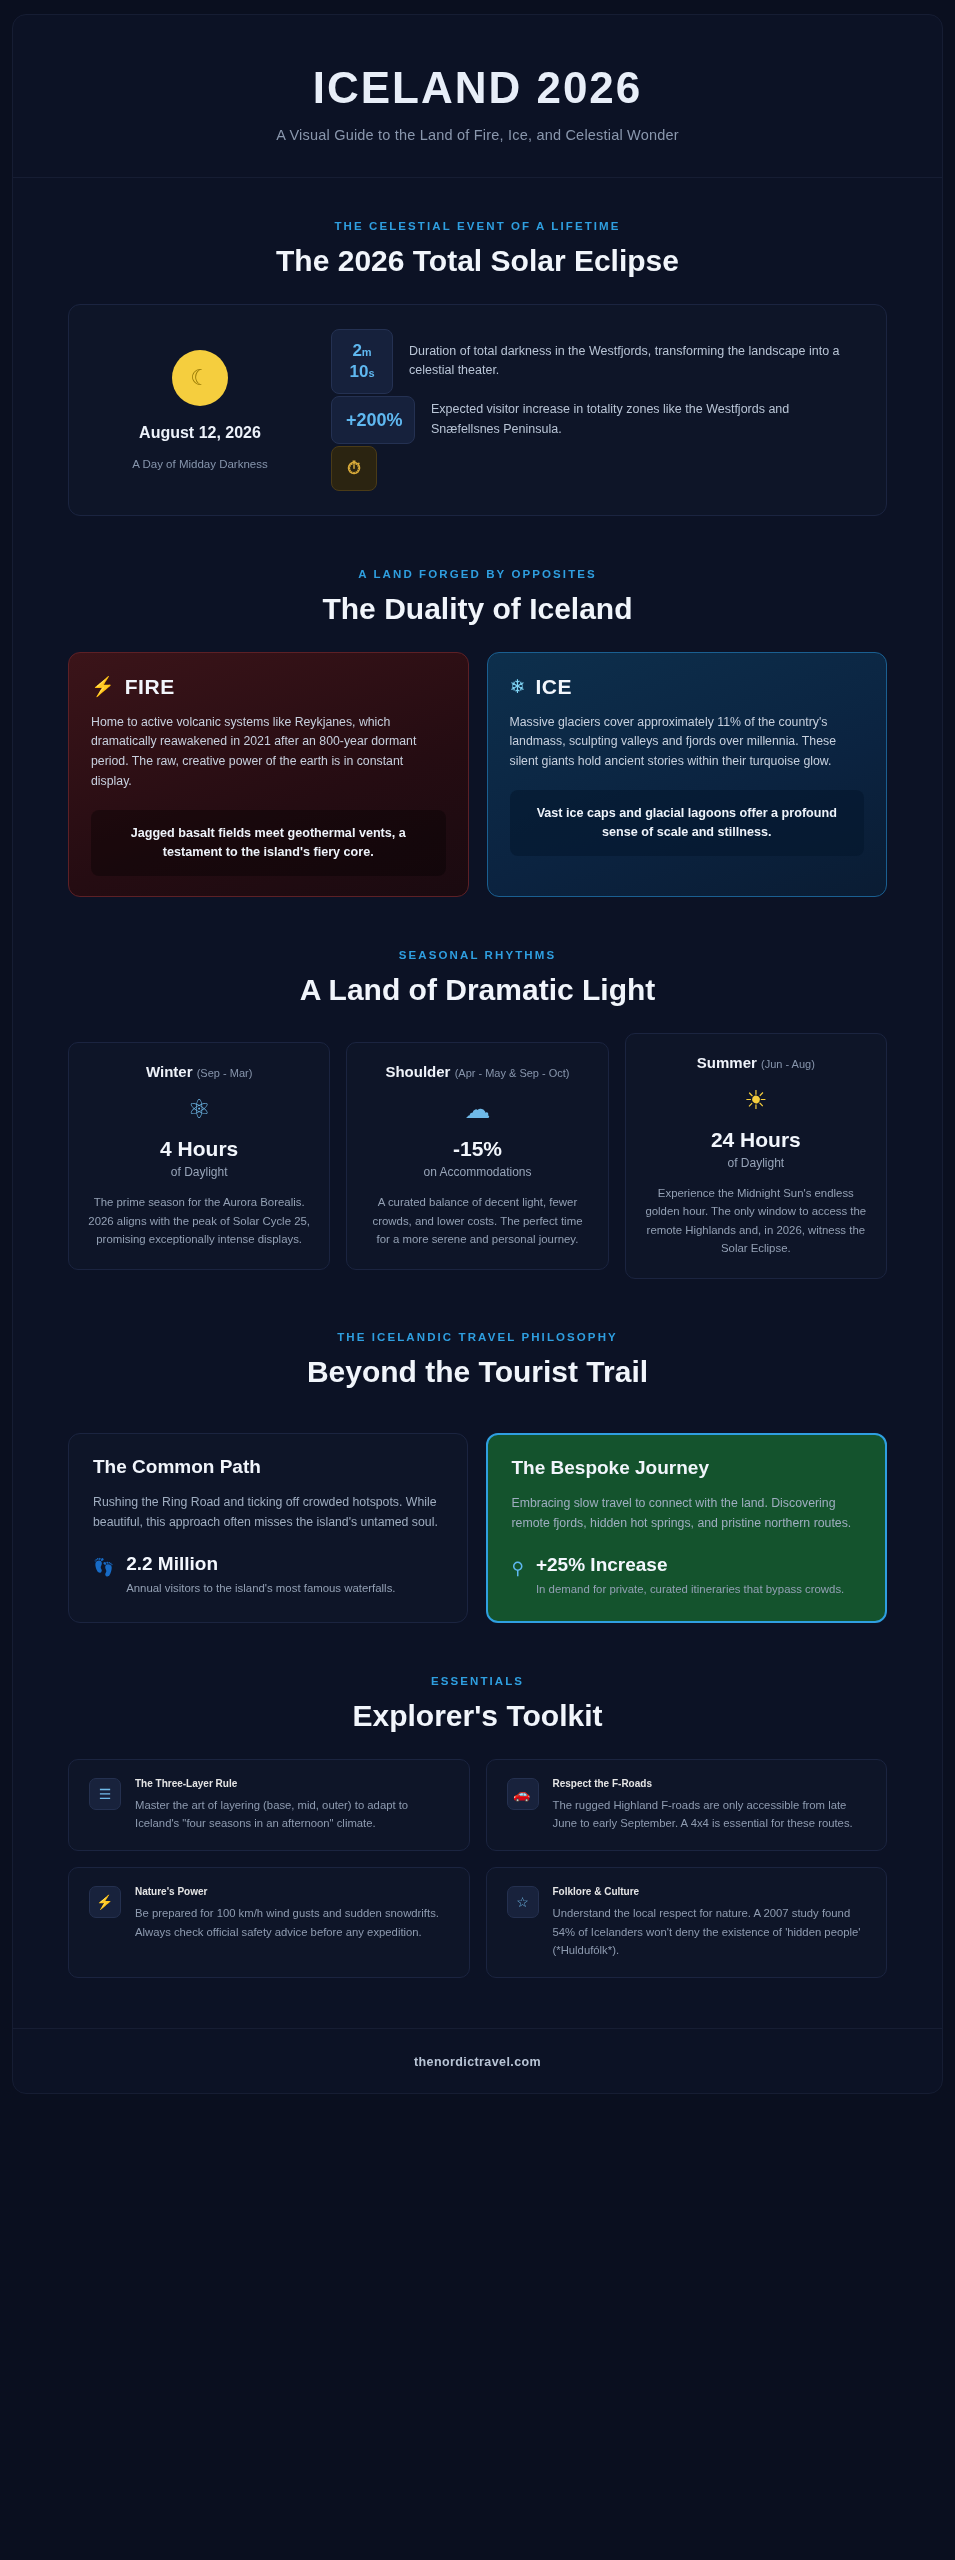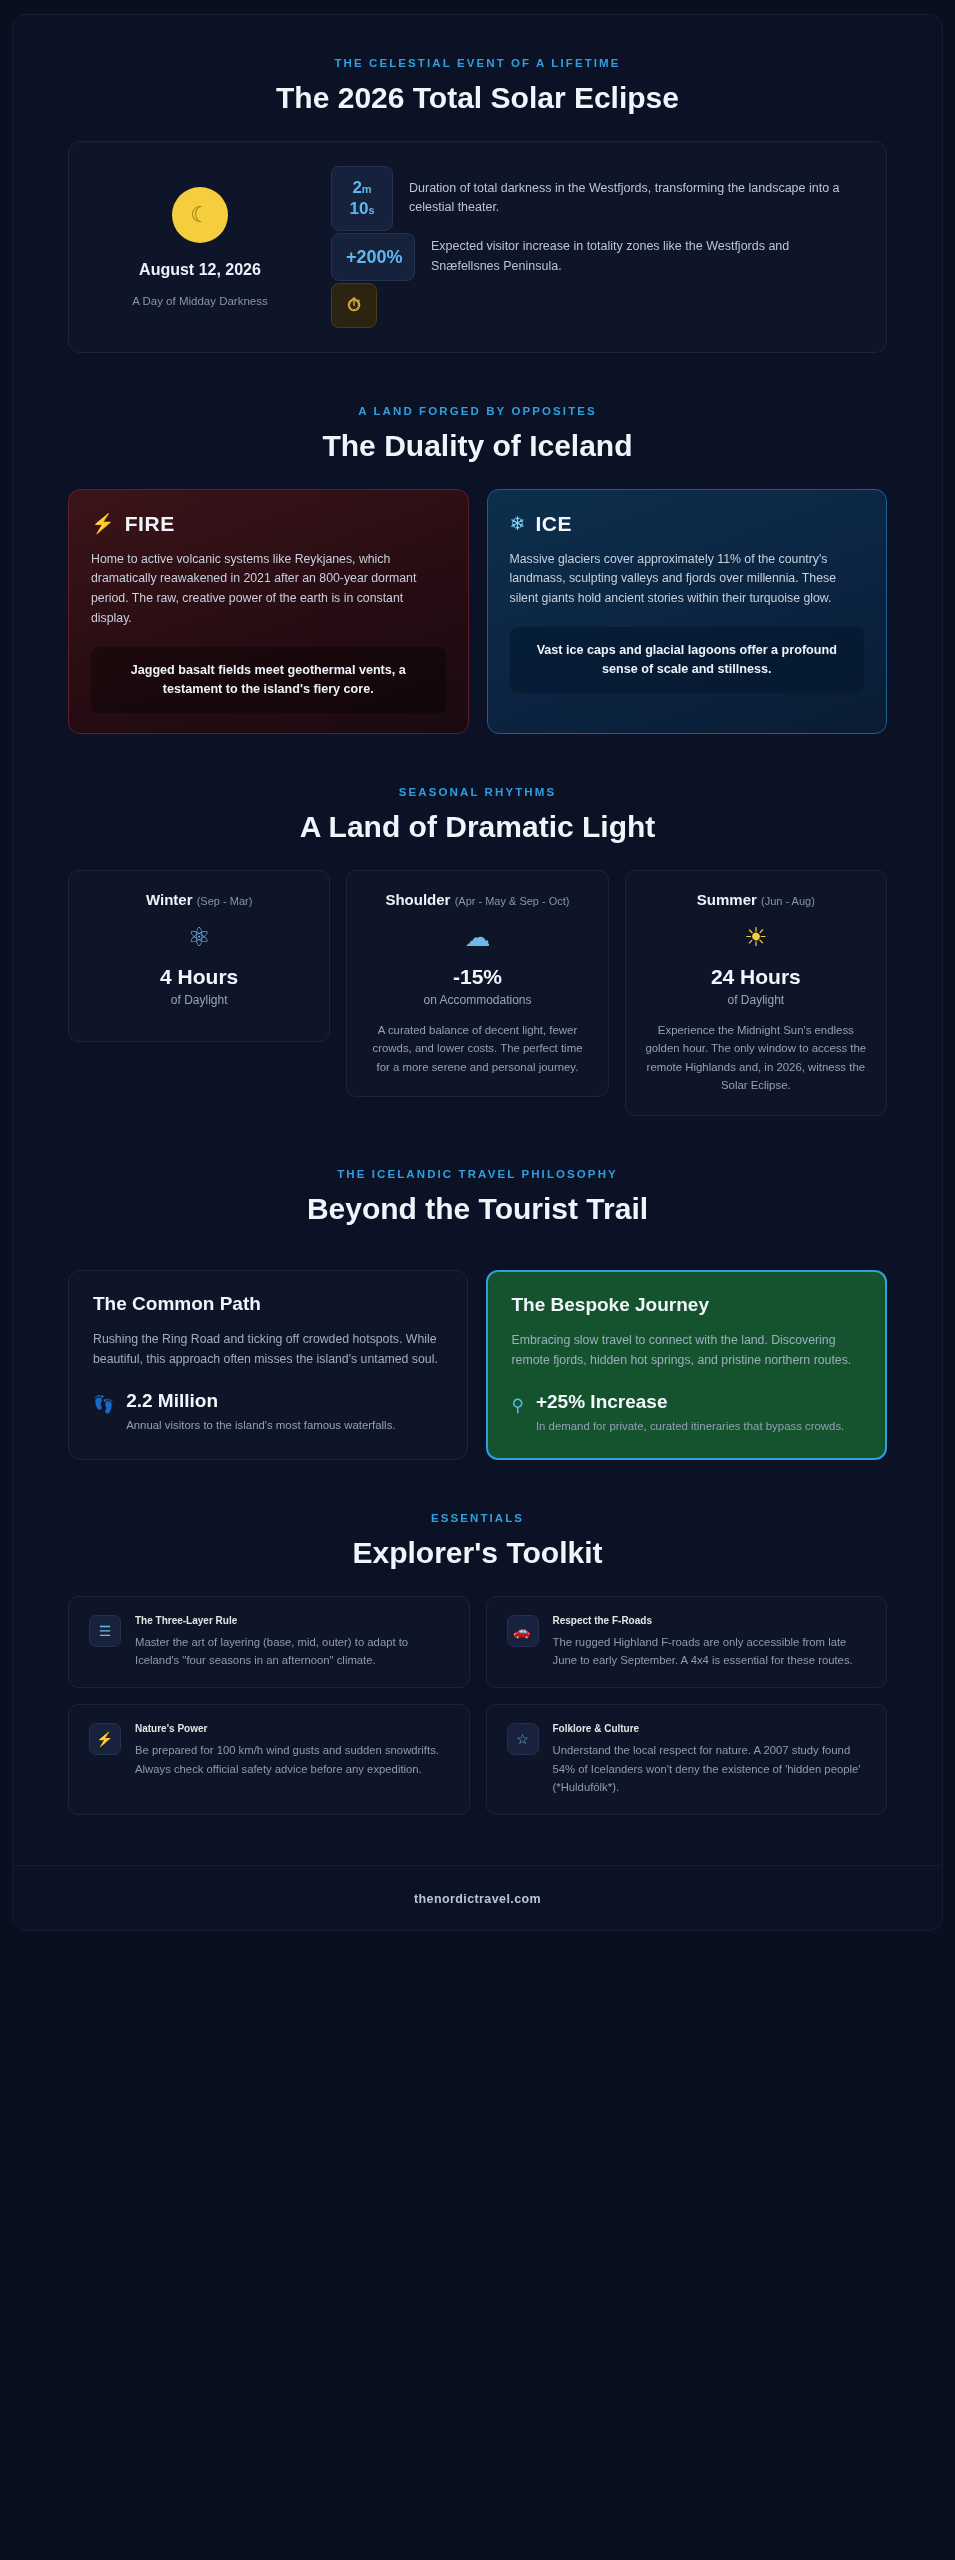--- a/index.html
+++ b/index.html
@@ -131,21 +131,21 @@
     text-align: center;
     font-size: 12.6px;
     font-weight: bold;
     color: #eef3fa;
     line-height: 1.5;
   }
   .fire-card .duo-quote { background: rgba(0,0,0,.33); }
   .ice-card .duo-quote { background: rgba(4,22,44,.55); }
 
   
-  .seasons { display: flex; gap: 16px; align-items: flex-start; }
+  .seasons { display: flex; gap: 16px; align-items: center; }
   .season {
     flex: 1;
     background: #0e1528;
     border: 1px solid #1b2440;
     border-radius: 10px;
     padding: 20px 18px;
     text-align: center;
   }
   .season-name { font-size: 15px; color: #eef2f9; font-weight: bold; margin-bottom: 14px; }
   .season-name span { font-size: 11px; color: #8795ac; font-weight: normal; }
@@ -205,20 +205,24 @@
     font-weight: bold;
     letter-spacing: .4px;
   }
 </style>
 </head>
 <body>
 
 <div class="page">
   <div class="sheet">
 
+    <div class="hero">
+      <h1>ICELAND 2026</h1>
+      <p>A Visual Guide to the Land of Fire, Ice, and Celestial Wonder</p>
+    </div>
 
     <div class="section">
       <div class="eyebrow">THE CELESTIAL EVENT OF A LIFETIME</div>
       <div class="sec-title">The 2026 Total Solar Eclipse</div>
 
       <div class="eclipse-card">
         <div class="eclipse-left">
           <div class="sun">☾</div>
           <div class="eclipse-date">August 12, 2026</div>
           <div class="eclipse-sub">A Day of Midday Darkness</div>
@@ -279,20 +283,21 @@
       <div class="seasons">
 
         <div class="season">
           <div class="season-name">
             <span style="font-size:15px;color:#eef2f9;font-weight:bold;">Winter</span>
             <span>(Sep - Mar)</span>
           </div>
           <div class="season-ic" style="color:#6fb9e8;">⚛</div>
           <div class="season-val">4 Hours</div>
           <div class="season-valsub">of Daylight</div>
+          <div class="season-desc">The prime season for the Aurora Borealis. 2026 aligns with the peak of Solar Cycle 25, promising exceptionally intense displays.</div>
         </div>
 
         <div class="season">
           <div class="season-name">
             <span style="font-size:15px;color:#eef2f9;font-weight:bold;">Shoulder</span>
             <span>(Apr - May &amp; Sep - Oct)</span>
           </div>
           <div class="season-ic" style="color:#6fb9e8;">☁</div>
           <div class="season-val">-15%</div>
           <div class="season-valsub">on Accommodations</div>

